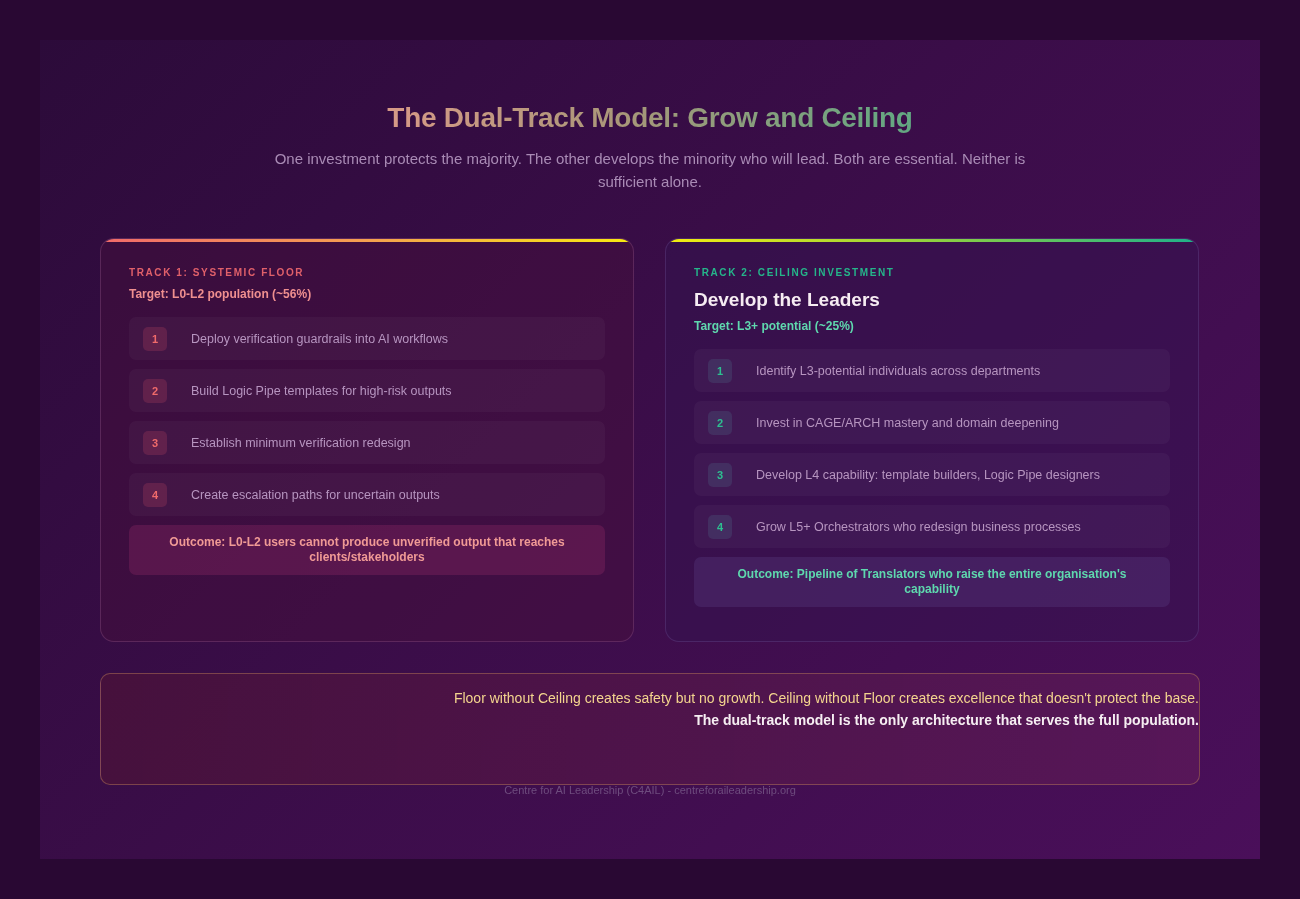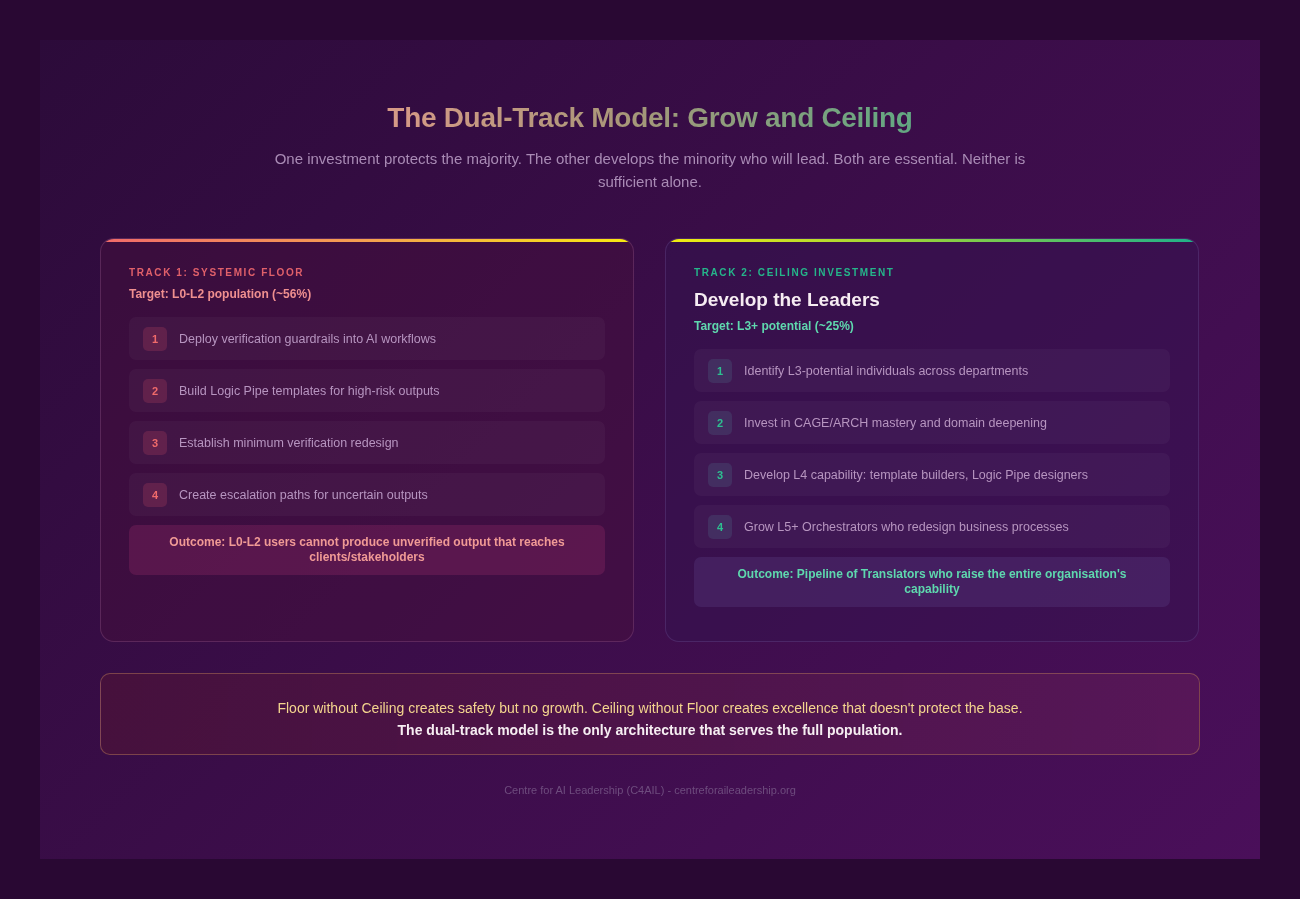--- a/index.html
+++ b/index.html
@@ -84,43 +84,43 @@
   .num {
     width: 24px; height: 24px;
     border-radius: 5px;
     display: flex; align-items: center; justify-content: center;
     font-size: 11px; font-weight: bold;
     flex-shrink: 0;
   }
   .left .num { background: rgba(240, 90, 110, 0.18); color: #f06b6b; }
   .right .num { background: rgba(80, 110, 140, 0.25); color: #2dc090; }
   .step-text {
-    margin-left: 12px;
+    margin-left: 24px;
     font-size: 12.5px; color: #b795c0;
   }
   .outcome {
     margin-top: 8px;
     height: 50px;
     border-radius: 7px;
     display: flex; align-items: center; justify-content: center;
     text-align: center;
     padding: 0 40px;
     font-size: 12px; font-weight: bold; line-height: 15px;
   }
   .left .outcome { background: rgba(140, 40, 100, 0.35); color: #f09a95; }
   .right .outcome { background: rgba(90, 60, 130, 0.35); color: #5ed8ae; }
   .summary {
     position: absolute;
     left: 60px; top: 633px;
-    width: 1100px; height: 82px;
+    width: 1100px; height: 112px;
     border-radius: 10px;
     border: 1px solid rgba(190, 130, 90, 0.45);
     background: linear-gradient(90deg, rgba(80, 20, 55, 0.6) 0%, rgba(100, 30, 90, 0.55) 100%);
-    text-align: center;
-    padding-top: 24px;
+    text-align: right;
+    padding-top: 14px;
   }
   .summary-line1 { font-size: 14px; color: #f4d58e; line-height: 20px; }
   .summary-line2 { font-size: 14px; color: #f6eef2; font-weight: bold; line-height: 22px; margin-top: 1px; }
   .footer {
     position: absolute; left: 0; top: 744px; width: 100%;
     text-align: center;
     font-size: 11px; color: #6e4c7e;
   }
 </style>
 </head>

